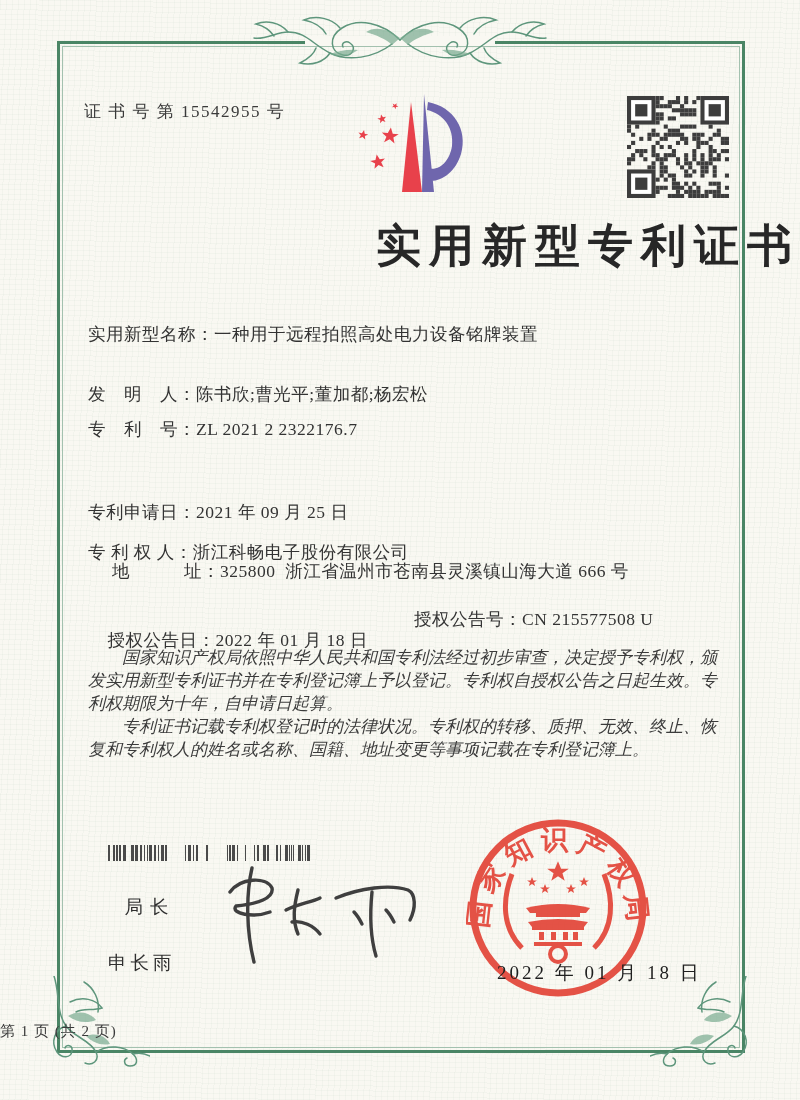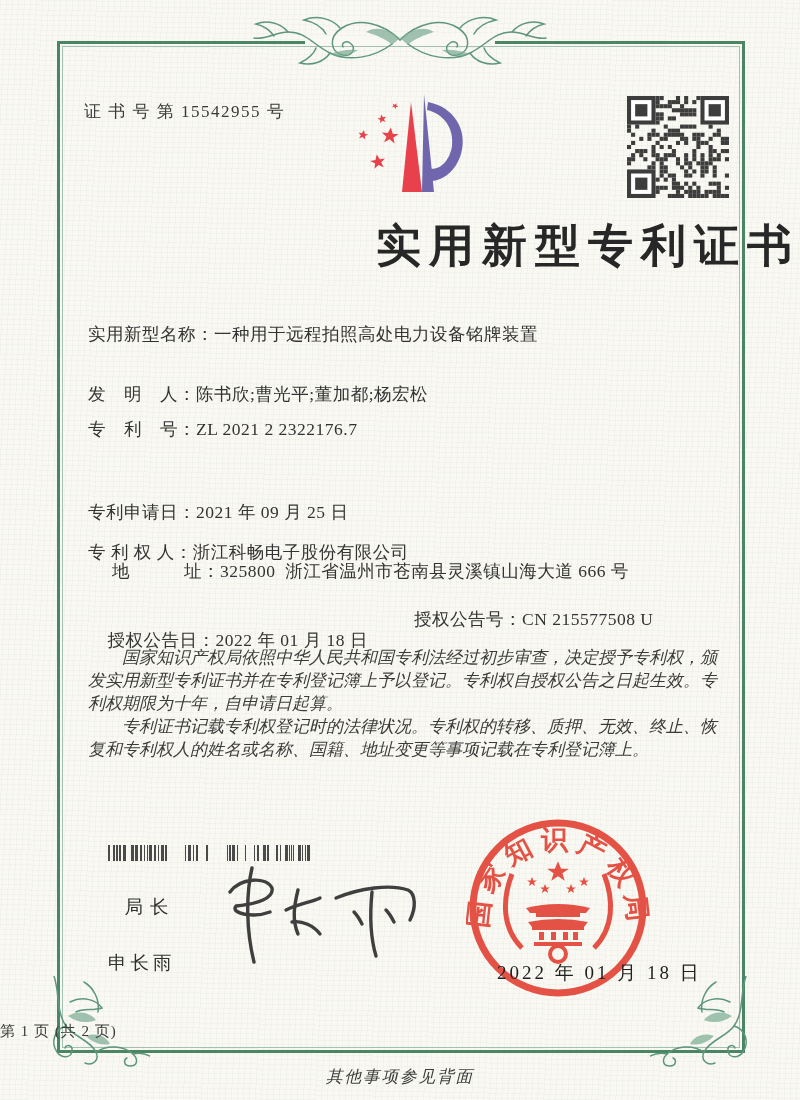--- a/index.html
+++ b/index.html
@@ -454,15 +454,14 @@
           <path d="M46,58 C36,84 36,112 56,132" stroke-width="5"></path>
           <path d="M138,58 C148,84 148,112 128,132" stroke-width="5"></path>
           <circle cx="92" cy="138" r="8" stroke-width="4"></circle>
         </g>
       </g>
     </svg>
   </div>
   <div class="seal-date">2022 年 01 月 18 日</div>
 
   <div class="page-num">第 1 页 (共 2 页)</div>
-  <div class="back-note">其他事项参见背面</div>
 
 </div>
 
 </body></html>

